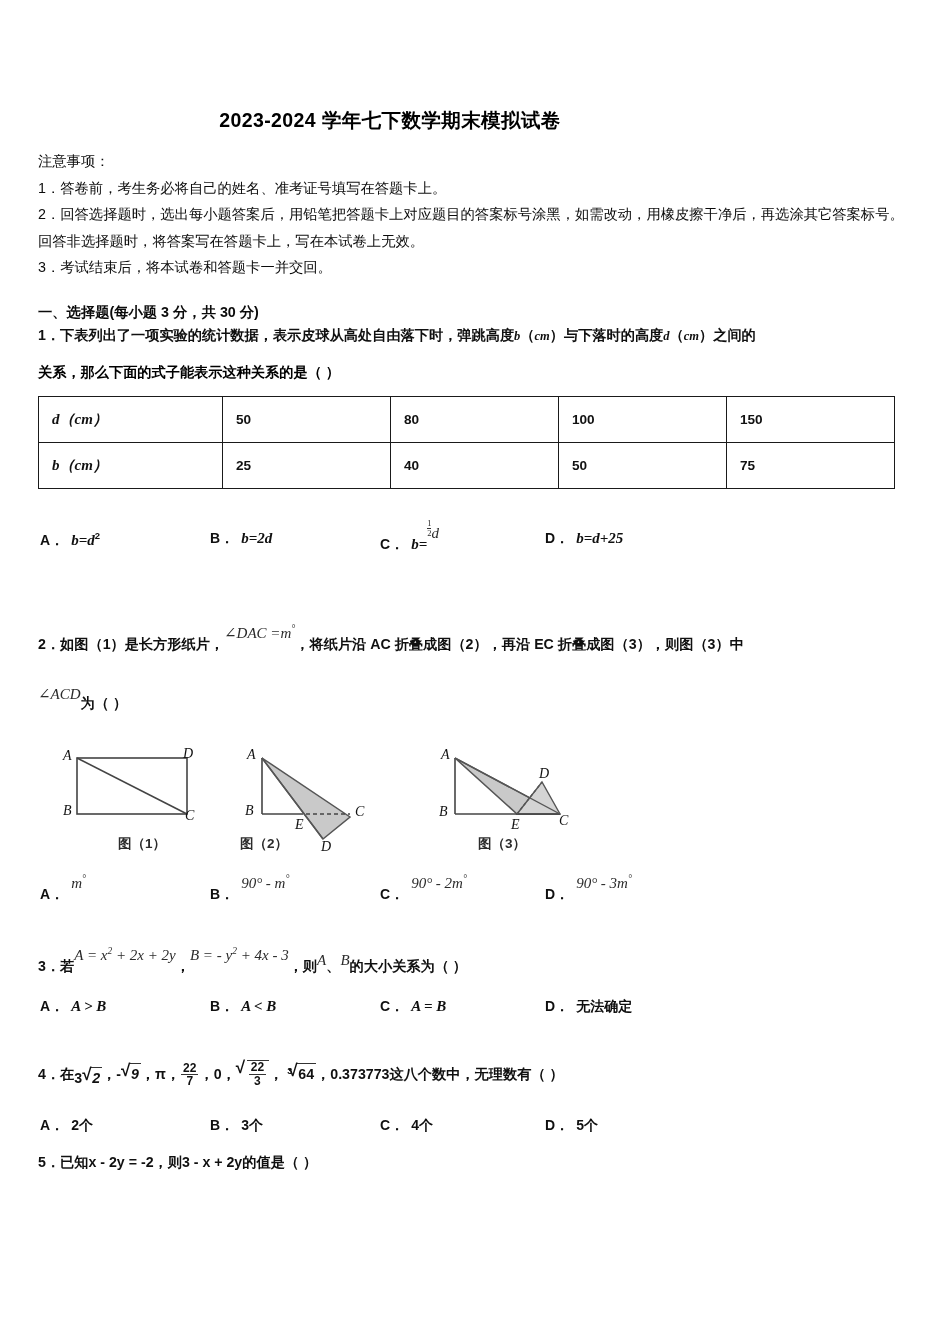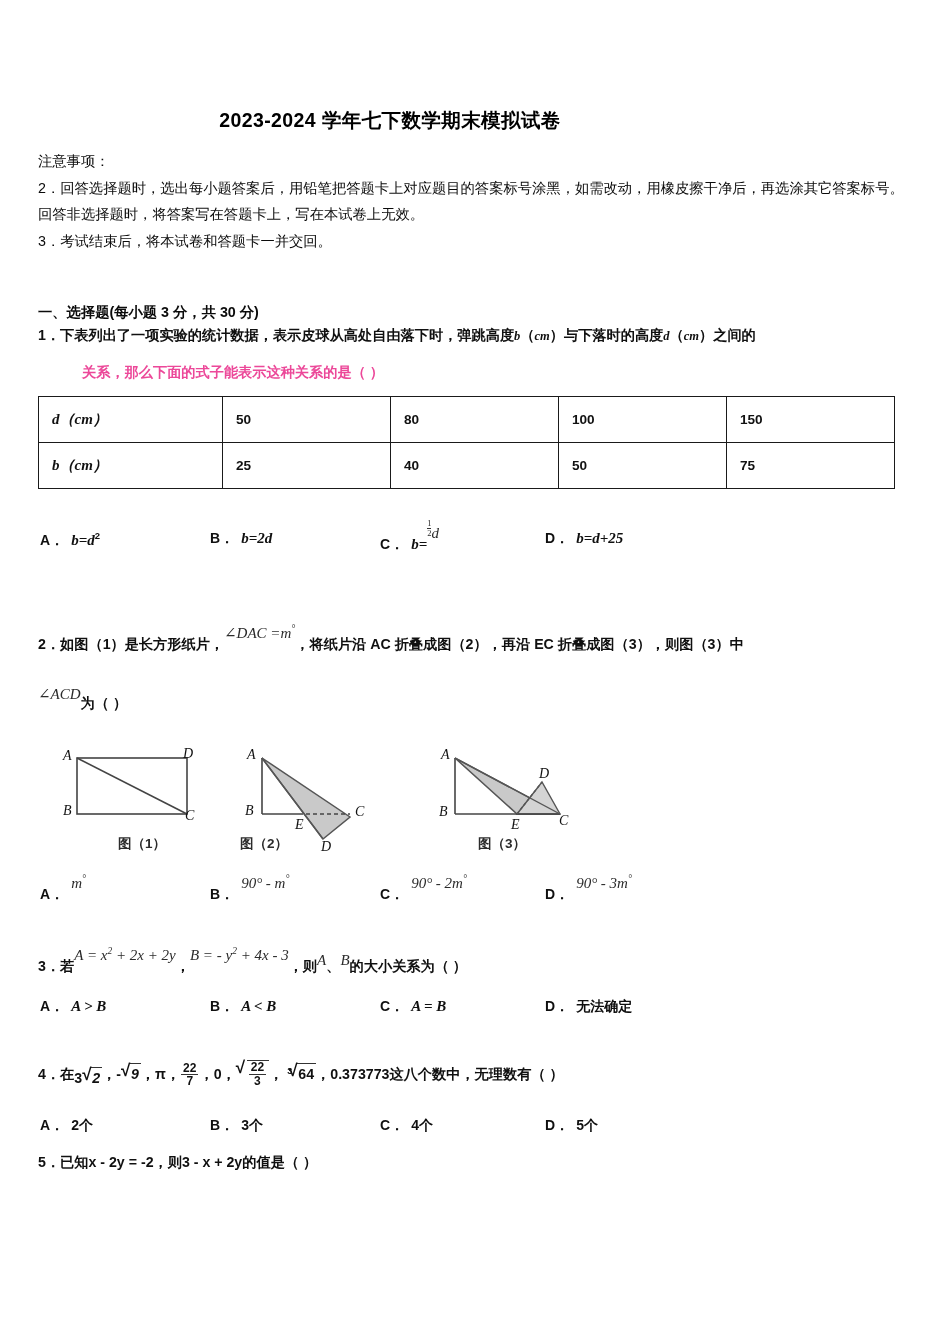--- a/index.html
+++ b/index.html
@@ -62,22 +62,21 @@
   
   .qtext {
     position: absolute;
     font-family: "Liberation Sans", "DejaVu Sans", sans-serif;
     font-weight: bold;
     font-size: 14.2px;
     color: #101010;
     line-height: 20px;
   }
   .qtext-grey {
-    color: #ec4899;
-    margin-left: 44px;
+    color: #000000;
   }
   .mono-small {
     font-family: "Liberation Serif", "DejaVu Serif", serif;
     font-style: italic;
     font-weight: bold;
     font-size: 12.5px;
   }
 
   
   .dtable {
@@ -232,20 +231,21 @@
 </style>
 </head>
 <body>
 
 <div class="page">
 
   <div class="doc-title">2023-2024 学年七下数学期末模拟试卷</div>
 
   <div class="notice">
     <div>注意事项：</div>
+    <div>1．答卷前，考生务必将自己的姓名、准考证号填写在答题卡上。</div>
     <div class="wrap">2．回答选择题时，选出每小题答案后，用铅笔把答题卡上对应题目的答案标号涂黑，如需改动，用橡皮擦干净后，再选涂其它答案标号。回答非选择题时，将答案写在答题卡上，写在本试卷上无效。</div>
     <div>3．考试结束后，将本试卷和答题卡一并交回。</div>
   </div>
 
   <div class="sec-head">一、选择题(每小题 3 分，共 30 分)</div>
 
   <div class="qtext" style="left:38px; top:325px; width:890px;">
     <span>1．</span><span>下表列出了一项实验的统计数据，表示皮球从高处自由落下时，弹跳高度</span><span class="mono-small">b</span><span>（</span><span class="mono-small">cm</span><span>）</span><span>与下落时的高度</span><span class="mono-small">d</span><span>（</span><span class="mono-small">cm</span><span>）</span><span>之间的</span>
   </div>
   <div class="qtext qtext-grey" style="left:38px; top:362px;">关系，那么下面的式子能表示这种关系的是（       ）</div>

